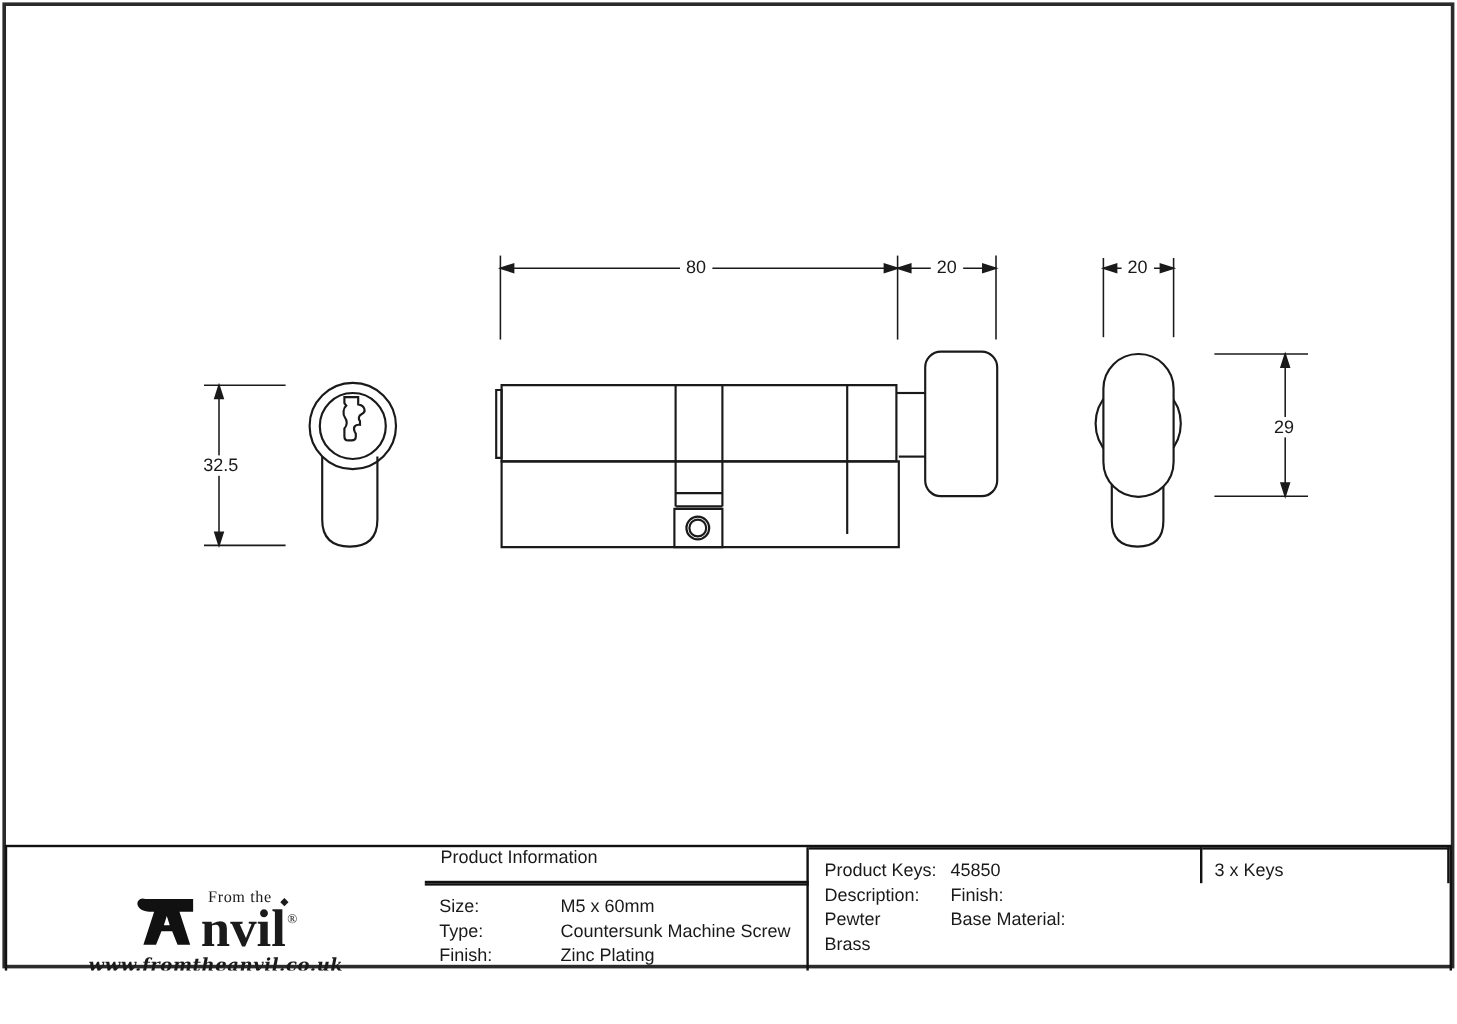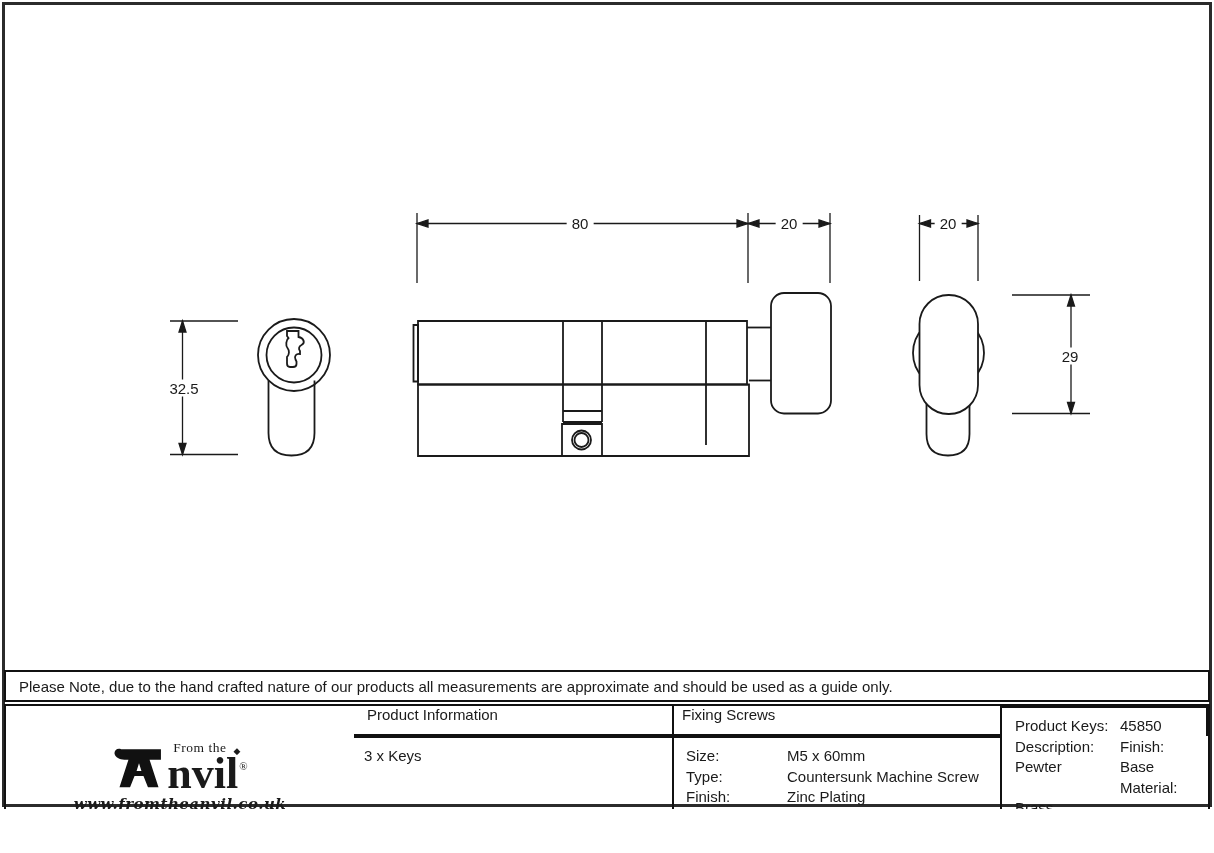--- a/index.html
+++ b/index.html
@@ -109,30 +109,24 @@
       <polygon points="1071,413.5 1067.5,402.5 1074.5,402.5" fill="#1a1a1a"></polygon>
     </g>
   </svg>
 
   <span class="dim-label" style="left:580px;top:223px;">80</span>
   <span class="dim-label" style="left:789px;top:223px;">20</span>
   <span class="dim-label" style="left:948px;top:223px;">20</span>
   <span class="dim-label" style="left:1070px;top:356px;">29</span>
   <span class="dim-label" style="left:184px;top:388px;">32.5</span>
 
-  <div class="note-box">
-    <span>Please Note, due to the hand crafted nature of our products all measurements are approximate and should be used as a guide only.</span>
-  </div>
 
   <div class="table-box">
     <div class="hcell pad1">
       <span>Product Information</span>
-    </div>
-    <div class="hcell pad3">
-      <span>Fixing Screws</span>
     </div>
 
     <div class="logo-cell">
       <div class="logo-top">
         <svg width="52" height="50" viewBox="0 0 64 58">
           <path fill="#111" fill-rule="evenodd" d="M10 7 C5 5 1 9 2 13 C3 17 8 20 14 20 L19 20 L8 54 L21 54 L26.5 40 L37.5 40 L43 54 L56 54 L45 20 L59 20 L59 7 Z
                    M29 34 L35 34 L32 24.5 Z"></path>
         </svg>
         <div class="logo-right">
           <div class="fromthe">

